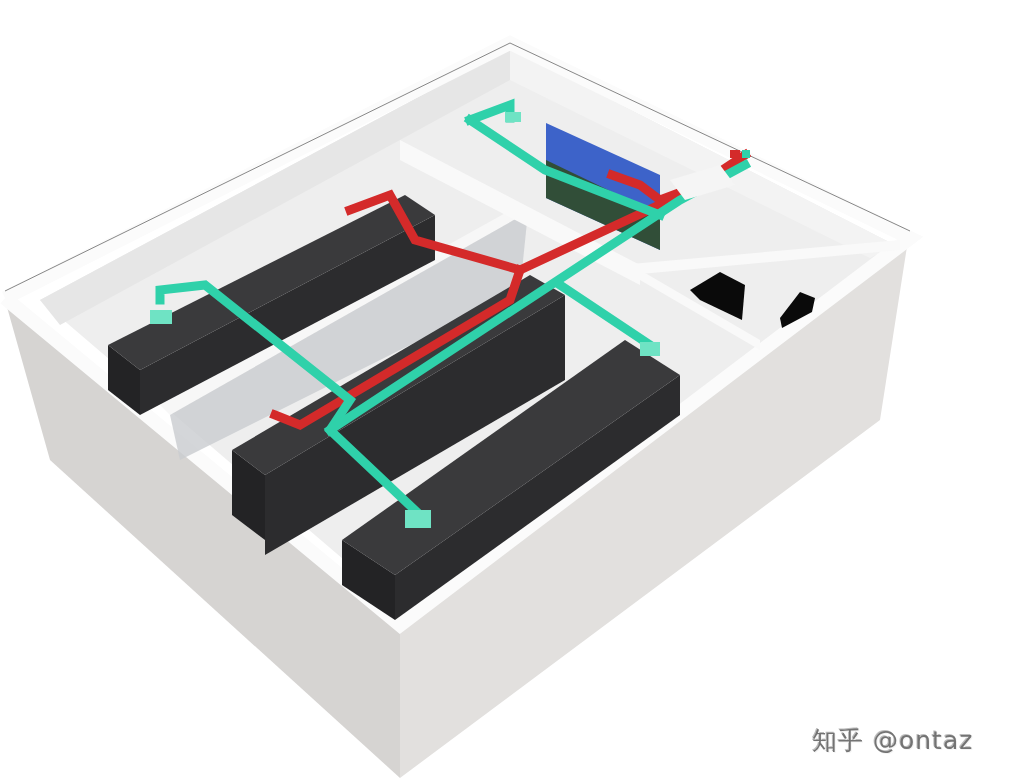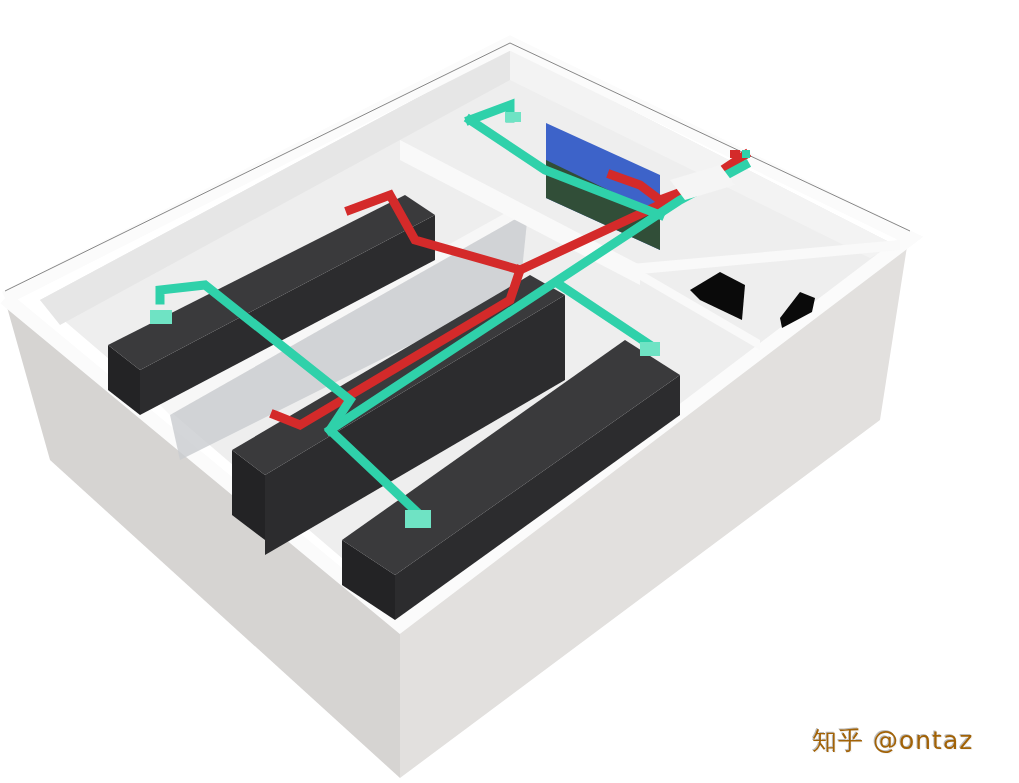--- a/index.html
+++ b/index.html
@@ -1,20 +1,20 @@
 <!DOCTYPE html>
 <html><head>
   <meta charset="utf-8">
   <style>
     html, body { margin: 0; padding: 0; background: #ffffff; }
     body { width: 1019px; height: 783px; position: relative; overflow: hidden; font-family: "DejaVu Sans", sans-serif; }
     #scene { position: absolute; left: 0; top: 0; width: 1019px; height: 783px; }
     .watermark {
       position: absolute; left: 812px; top: 724px;
-      font-size: 25px; color: #a16207; letter-spacing: 1px;
+      font-size: 25px; color: #737373; letter-spacing: 1px;
       text-shadow: 1px 1px 0 #f4f4f4, -1px -1px 0 #bdbdbd;
       font-family: "DejaVu Sans", sans-serif;
       text-align: right;
     }
   </style>
 </head>
 <body>
 
 <svg id="scene" viewBox="0 0 1019 783" xmlns="http://www.w3.org/2000/svg">
 

